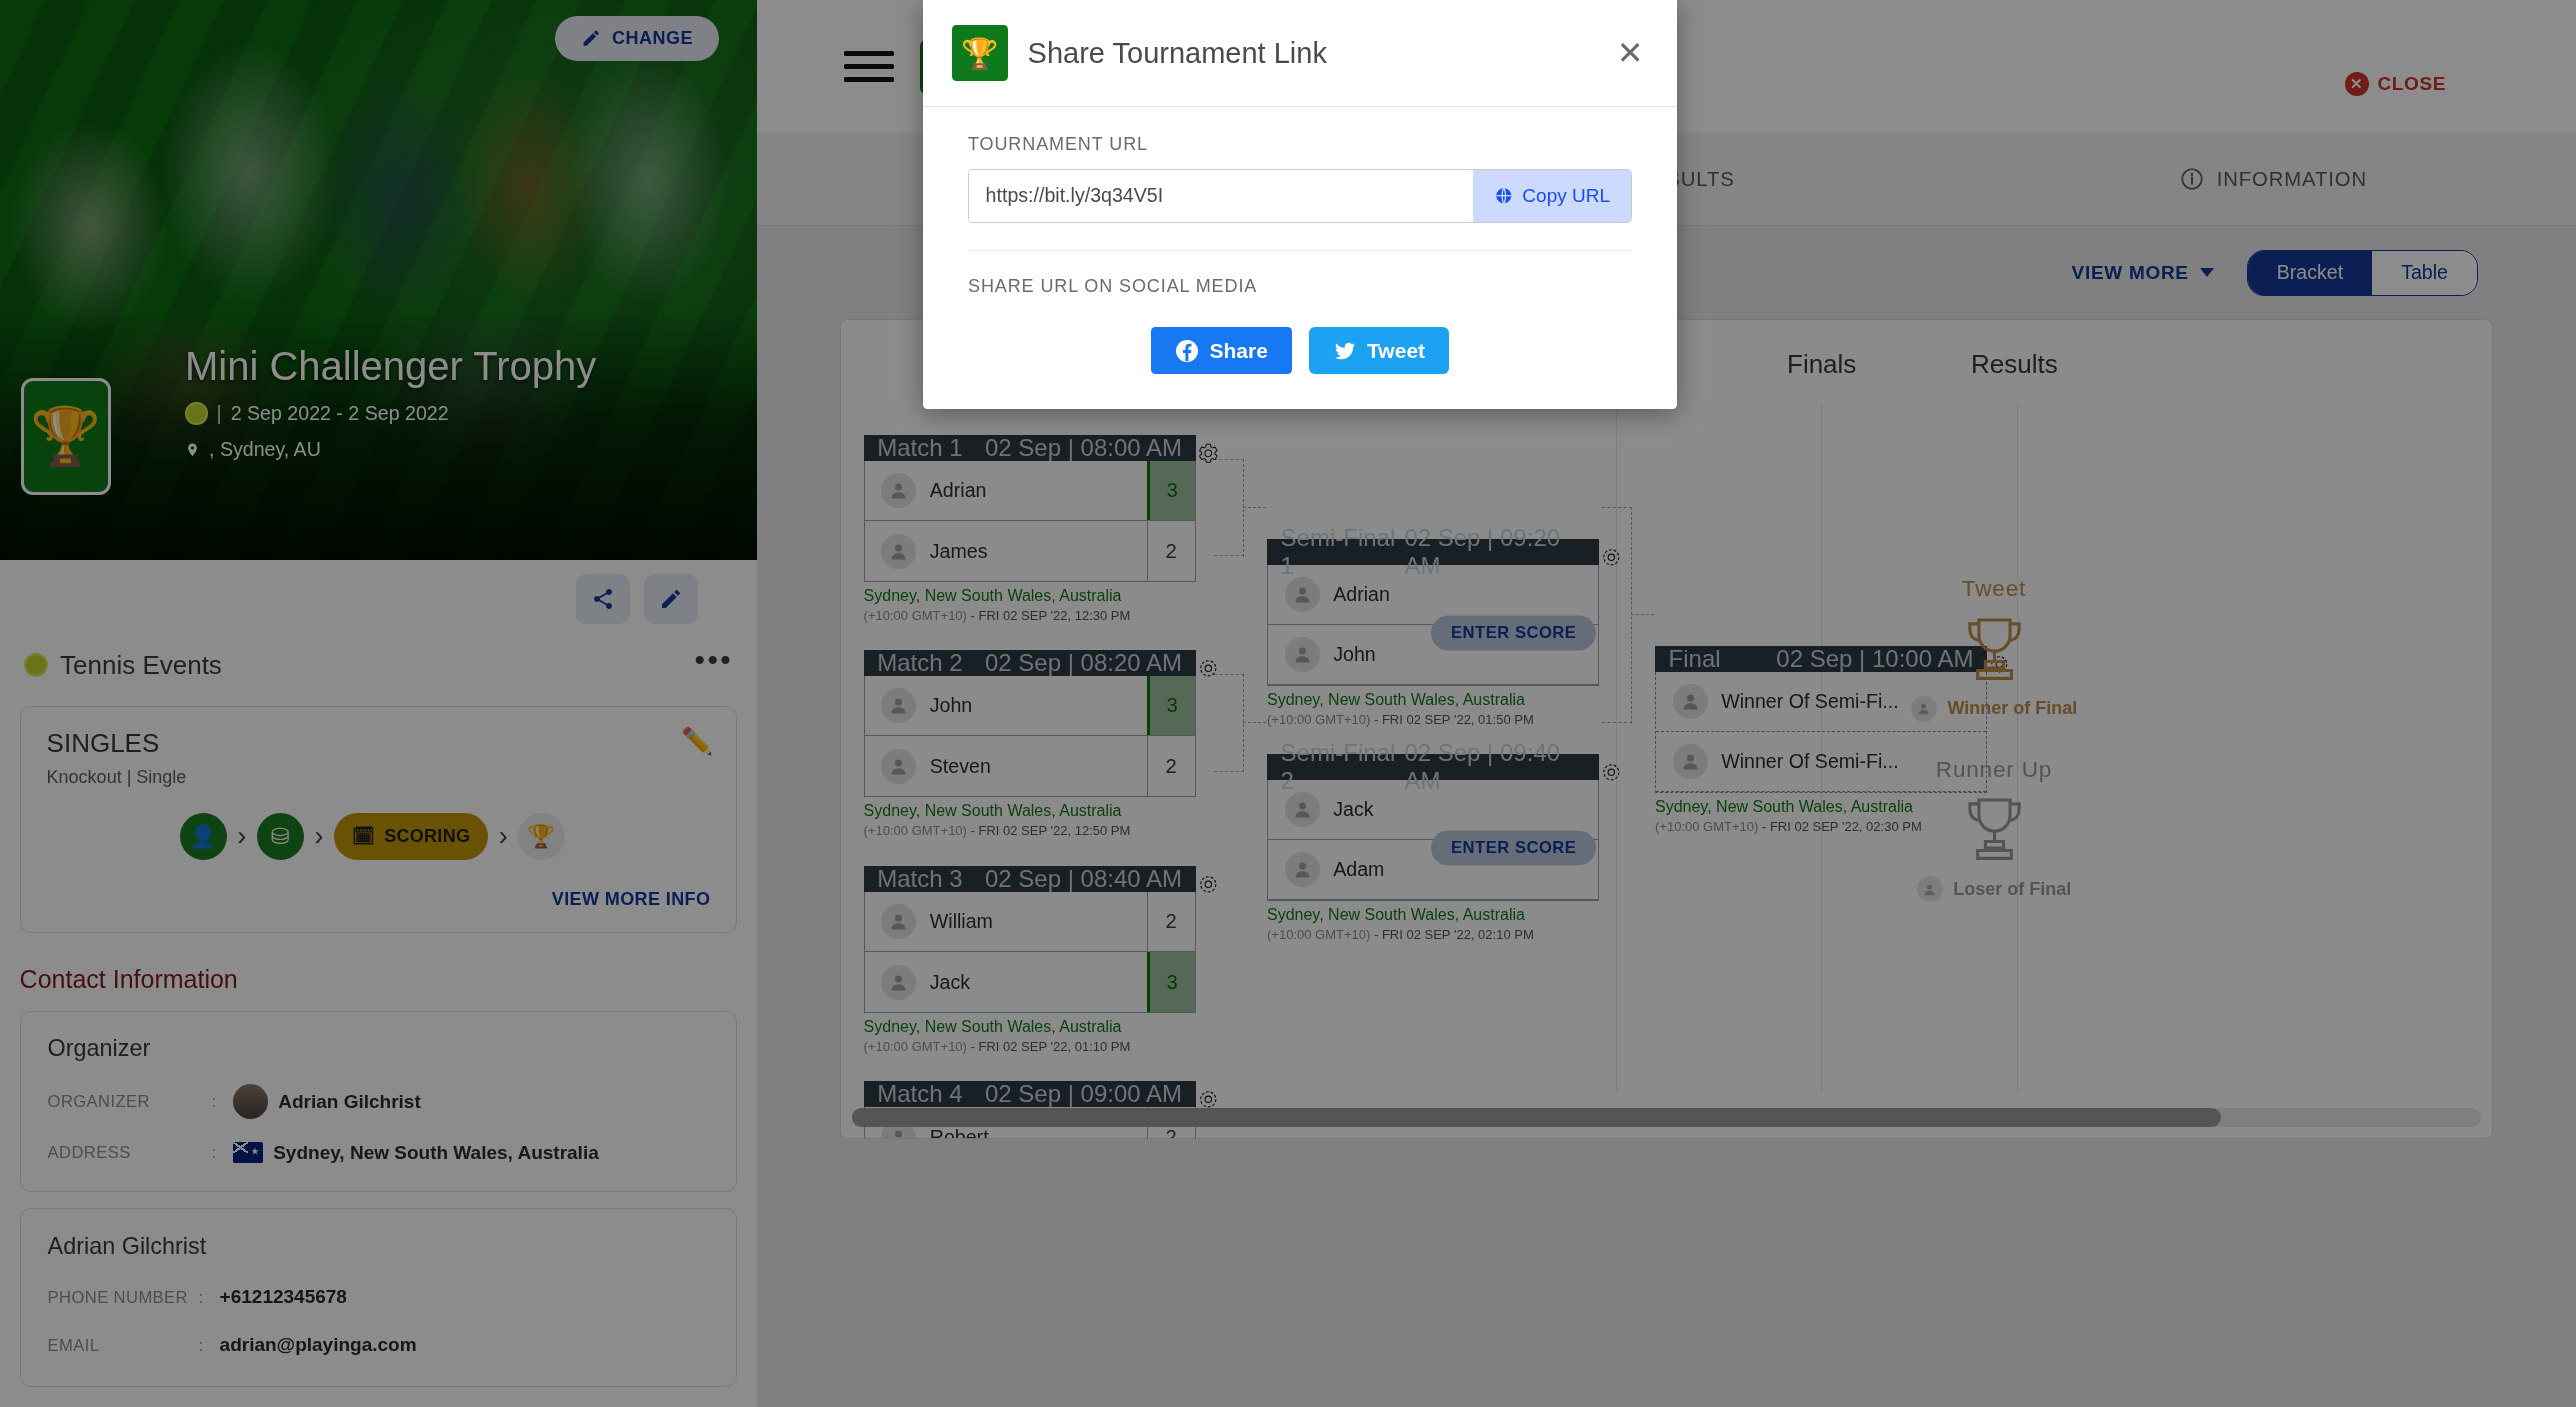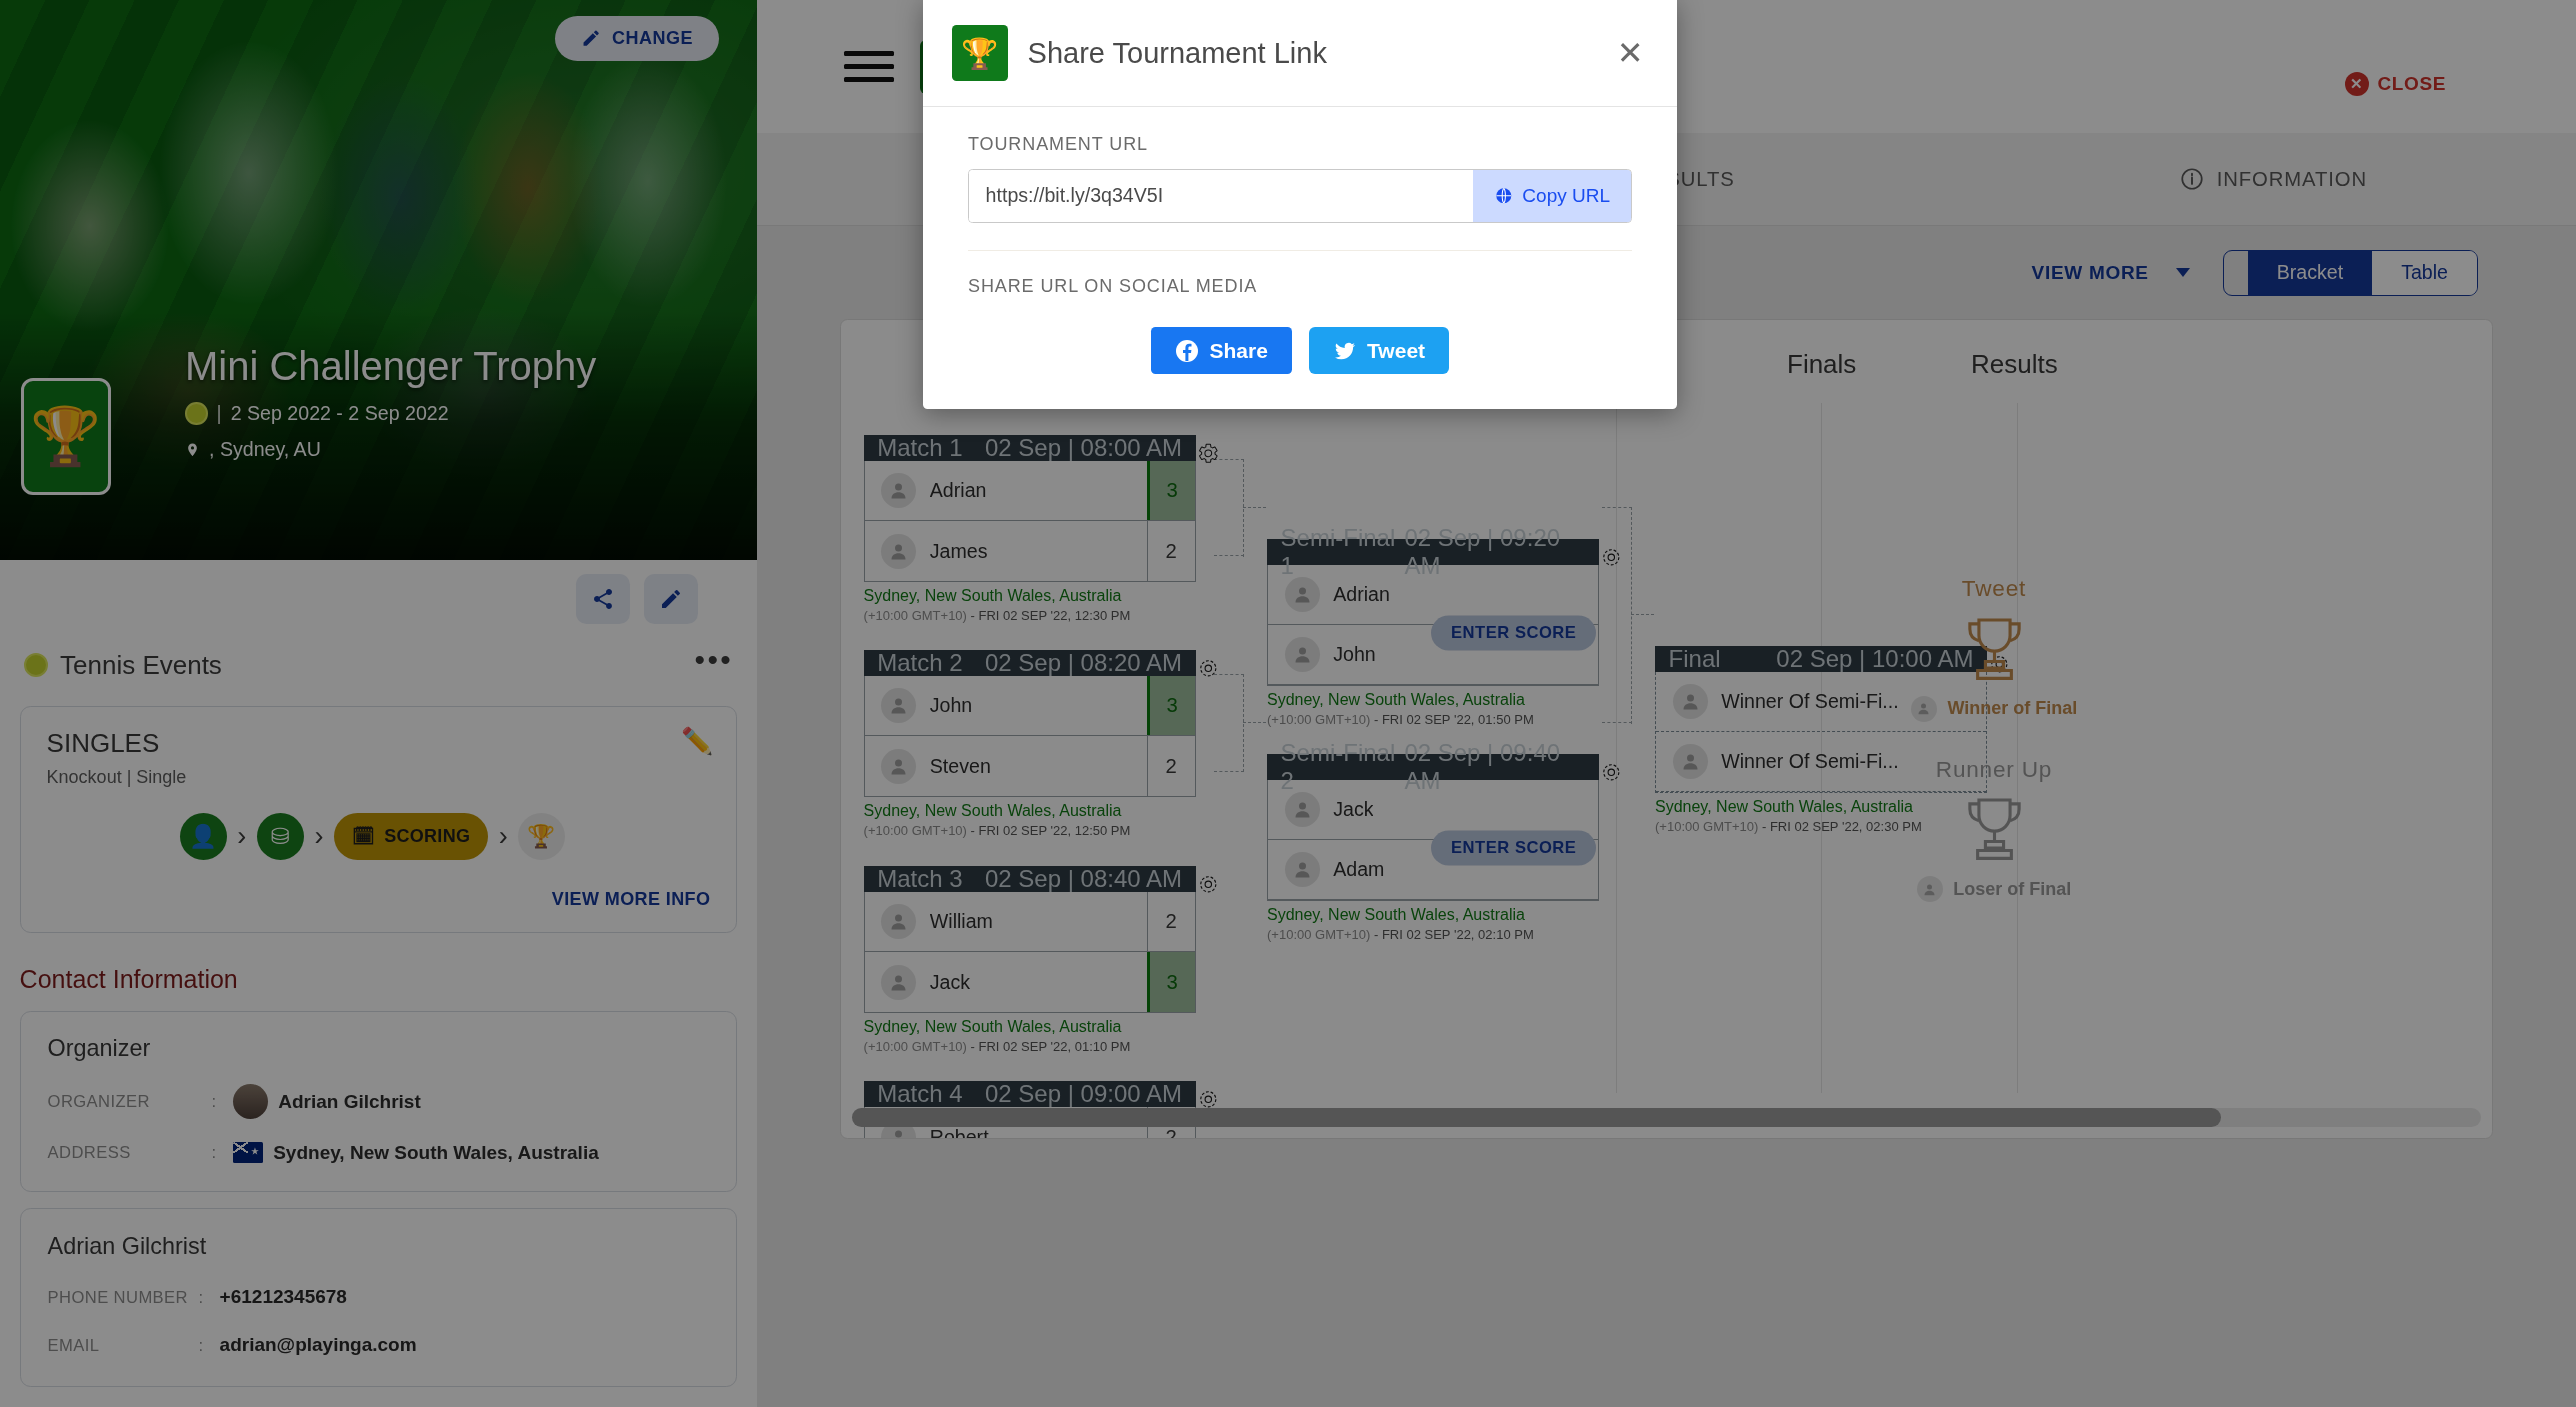--- a/index.html
+++ b/index.html
@@ -206,24 +206,24 @@
   }
   .rp-tab svg { width: 26px; height: 26px; }
 
   .rp-toolbar {
     height: 93px; display: flex; align-items: center; justify-content: flex-end;
     padding-right: 98px; gap: 33px;
   }
   .view-more-btn {
     background: none; border: none; cursor: pointer;
     color: #15399c; font-size: 19px; font-weight: 600; letter-spacing: 0.7px;
-    display: flex; align-items: center; gap: 27px;
+    display: flex; align-items: center; gap: 11px;
   }
   .caret { width: 0; height: 0; border-left: 7.5px solid transparent; border-right: 7.5px solid transparent; border-top: 9px solid #15399c; }
-  .seg { display: flex; border-radius: 9px; overflow: hidden; border: 1.5px solid #15399c; padding-left: 24px; }
+  .seg { display: flex; border-radius: 17px; overflow: hidden; border: 1.5px solid #15399c; }
   .seg button {
     border: none; cursor: pointer; padding: 0 29px; height: 44px;
     font-size: 19.6px; background: #fff; color: #15399c;
   }
   .seg button.active { background: #15399c; color: #fff; }
 
   
   .bracket-wrap {
     margin: 0 83px; height: 820px;
     background: #fdfdfd; border: 0.8px solid #dadada; border-radius: 7.5px;

